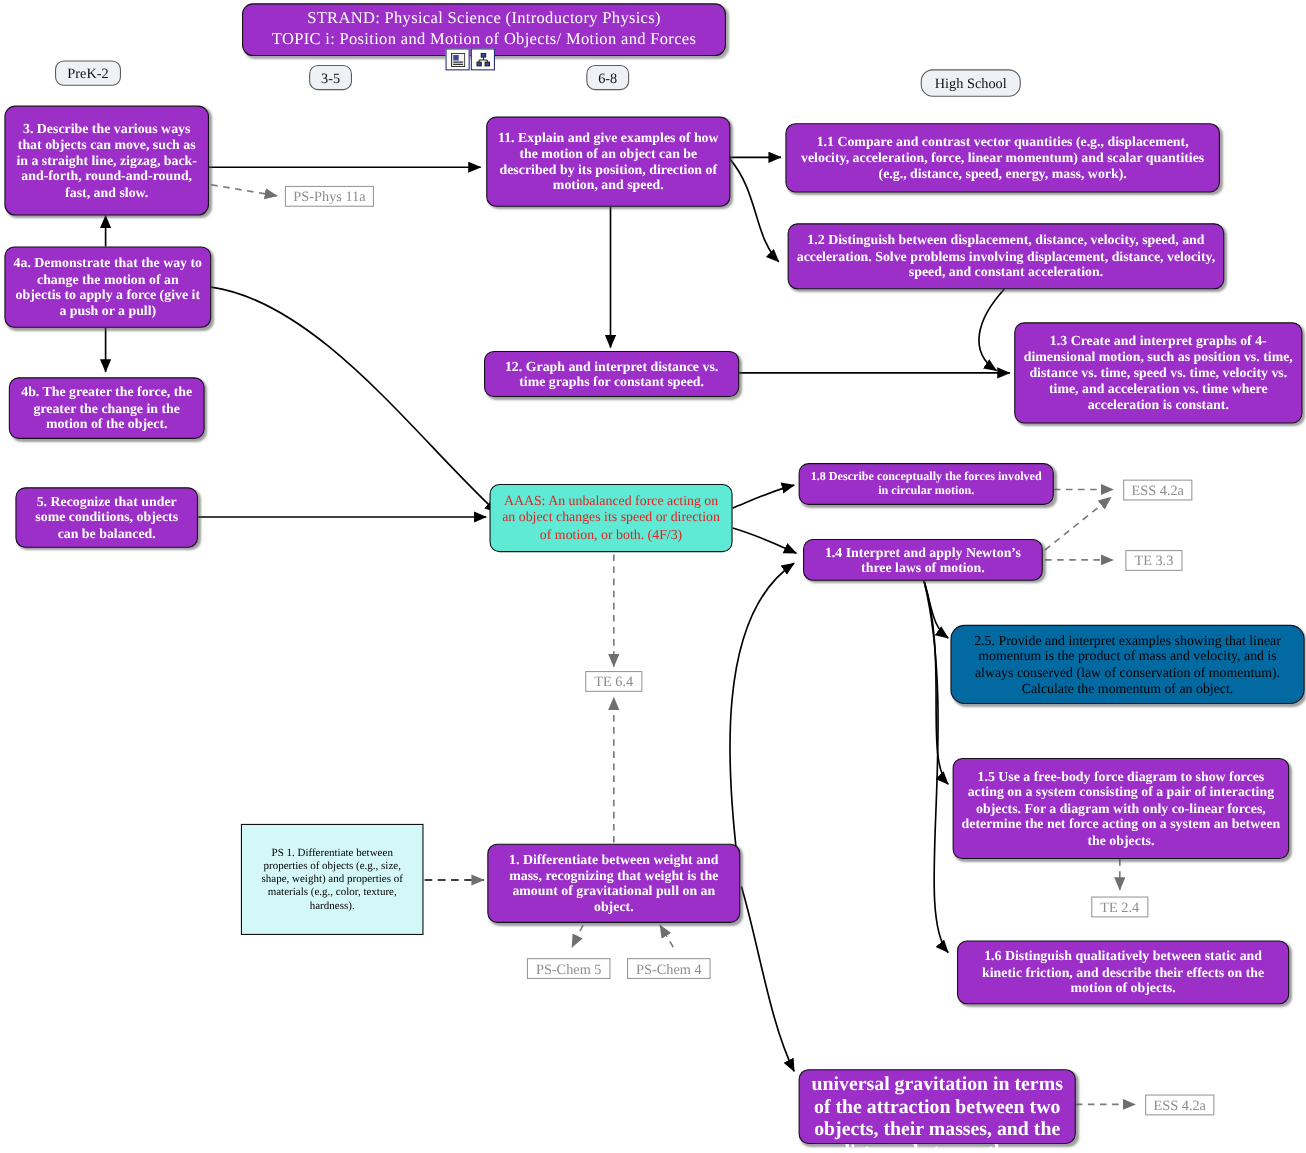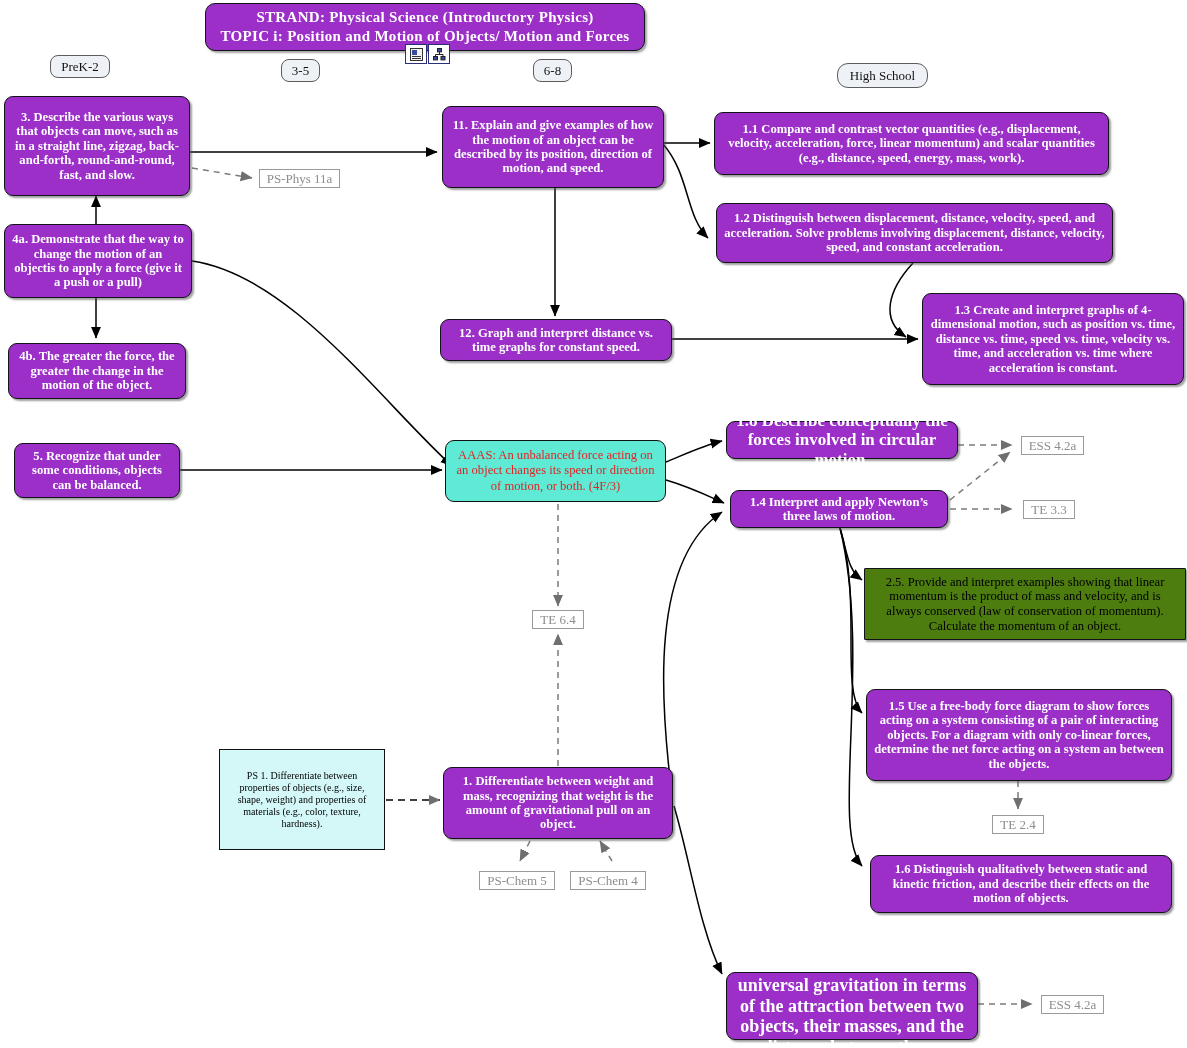--- a/index.html
+++ b/index.html
@@ -15,31 +15,32 @@
 
   
   .purple{
     background:#9b2fc8;border:1px solid #14121a;border-radius:9px;
     color:#ffffff;font-weight:bold;line-height:1.14;
     box-shadow:2px 2px 2px rgba(80,80,80,.55);
     padding:4px 7px;
   }
   
   .purple-light{
-    background:#4d7c0f;border:1px solid #14121a;border-radius:1px;
+    background:#0369a1;border:1px solid #14121a;border-radius:13px;
     color:#000000;font-weight:normal;line-height:1.16;
     box-shadow:2px 2px 2px rgba(80,80,80,.55);
     padding:4px 7px;
   }
   
   .banner{
     background:#9b2fc8;border:1px solid #14121a;border-radius:10px;
-    color:#ffffff;font-weight:bold;line-height:1.25;
+    color:#ffffff;font-weight:normal;line-height:1.25;
     box-shadow:2px 2px 2px rgba(80,80,80,.5);
     letter-spacing:.3px;
+    margin-left:15px;
   }
   
   .pill{
     background:#eef2f7;border:1px solid #5c5c5c;border-radius:8px;
     color:#111111;font-weight:normal;line-height:1;
     padding:0 9px;
   }
   
   .aaas{
     background:#5eead4;border:1px solid #111111;border-radius:9px;
@@ -161,21 +162,21 @@
         <path d="M6.5,4 L6.5,6.5 M2.5,6.5 L10,6.5 M2.5,6.5 L2.5,8.5 M10,6.5 L10,8.5" stroke="#222" fill="none"></path>
       </svg>
     </div>
   </div>
 
   <div class="node pill" style="left:50px;top:55px;width:60px;height:23px;font-size:13px;">PreK-2</div>
   <div class="node pill" style="left:281px;top:59px;width:39px;height:23px;font-size:13px;">3-5</div>
   <div class="node pill" style="left:533px;top:59px;width:39px;height:23px;font-size:13px;">6-8</div>
   <div class="node pill" style="left:837px;top:63px;width:91px;height:25px;font-size:13px;border-radius:11px;">High School</div>
 
-  <div class="node purple" style="left:4px;top:96px;width:186px;height:100px;font-size:12.6px;">3.  Describe the various ways that objects can move, such as in a straight line, zigzag, back-and-forth, round-and-round, fast, and slow.</div>
+  <div class="node purple" style="left:4px;top:96px;width:186px;height:100px;font-size:12.6px;border-radius:10px;">3.  Describe the various ways that objects can move, such as in a straight line, zigzag, back-and-forth, round-and-round, fast, and slow.</div>
 
   <div class="node purple" style="left:4px;top:224px;width:188px;height:74px;font-size:12.6px;">4a. Demonstrate that the way to change the motion of an objectis to apply a force (give it a push or a pull)</div>
 
   <div class="node purple" style="left:8px;top:343px;width:178px;height:56px;font-size:12.6px;">4b. The greater the force, the greater the change in the motion of the object.</div>
 
   <div class="node purple" style="left:14px;top:443px;width:166px;height:55px;font-size:12.6px;">5. Recognize that under some conditions, objects can be balanced.</div>
 
   <div class="node purple" style="left:442px;top:106px;width:222px;height:82px;font-size:12.6px;">11. Explain and give examples of how the motion of an object can be described by its position, direction of motion, and speed.</div>
 
   <div class="node purple" style="left:440px;top:319px;width:232px;height:42px;font-size:12.6px;">12. Graph and interpret distance vs. time graphs for constant speed.</div>
@@ -185,21 +186,21 @@
   <div class="node cyan" style="left:219px;top:749px;width:166px;height:101px;font-size:10px;flex-direction:column;">PS 1. Differentiate between properties of objects (e.g., size, shape, weight) and properties of materials (e.g., color, texture, hardness).</div>
 
   <div class="node purple" style="left:443px;top:767px;width:230px;height:72px;font-size:12.6px;">1. Differentiate between weight and mass, recognizing that weight is the amount of gravitational pull on an object.</div>
 
   <div class="node purple" style="left:714px;top:112px;width:395px;height:63px;font-size:12.6px;">1.1 Compare and contrast vector quantities (e.g., displacement, velocity, acceleration, force, linear momentum) and scalar quantities (e.g., distance, speed, energy, mass, work).</div>
 
   <div class="node purple" style="left:716px;top:203px;width:397px;height:60px;font-size:12.6px;">1.2 Distinguish between displacement, distance, velocity, speed, and acceleration. Solve problems involving displacement, distance, velocity, speed, and constant acceleration.</div>
 
   <div class="node purple" style="left:922px;top:293px;width:262px;height:92px;font-size:12.6px;">1.3 Create and interpret graphs of 4-dimensional motion, such as position vs. time, distance vs. time, speed vs. time, velocity vs. time, and acceleration vs. time where acceleration is constant.</div>
 
-  <div class="node purple" style="left:726px;top:421px;width:232px;height:38px;font-size:17px;">1.8 Describe conceptually the forces involved in circular motion.</div>
+  <div class="node purple" style="left:726px;top:421px;width:232px;height:38px;font-size:11px;">1.8 Describe conceptually the forces involved in circular motion.</div>
 
   <div class="node purple" style="left:730px;top:490px;width:218px;height:38px;font-size:12.6px;">1.4 Interpret and apply Newton’s three laws of motion.</div>
 
   <div class="node purple-light" style="left:864px;top:568px;width:322px;height:72px;font-size:12.6px;">2.5. Provide and interpret examples showing that linear momentum is the product of mass and velocity, and is always conserved (law of conservation of momentum). Calculate the momentum of an object.</div>
 
   <div class="node purple" style="left:866px;top:689px;width:306px;height:92px;font-size:12.6px;">1.5 Use a free-body force diagram to show forces acting on a system consisting of a pair of interacting objects. For a diagram with only co-linear forces, determine the net force acting on a system an between the objects.</div>
 
   <div class="node purple" style="left:870px;top:855px;width:302px;height:58px;font-size:12.6px;">1.6  Distinguish qualitatively between static and kinetic friction, and describe their effects on the motion of objects.</div>
 
   <div class="node purple" style="left:726px;top:972px;width:252px;height:68px;font-size:18px;">1.7 Describe Newton’s law of universal gravitation in terms of the attraction between two objects, their masses, and the distance between them.</div>

